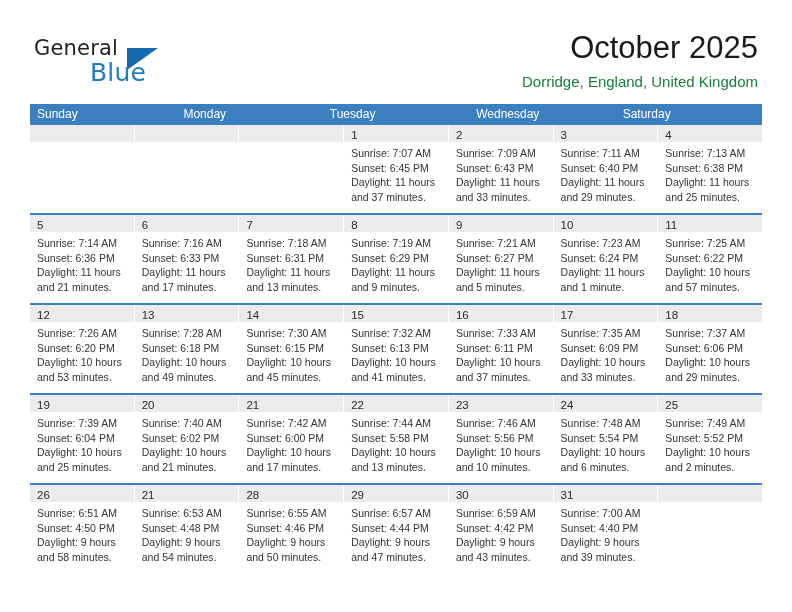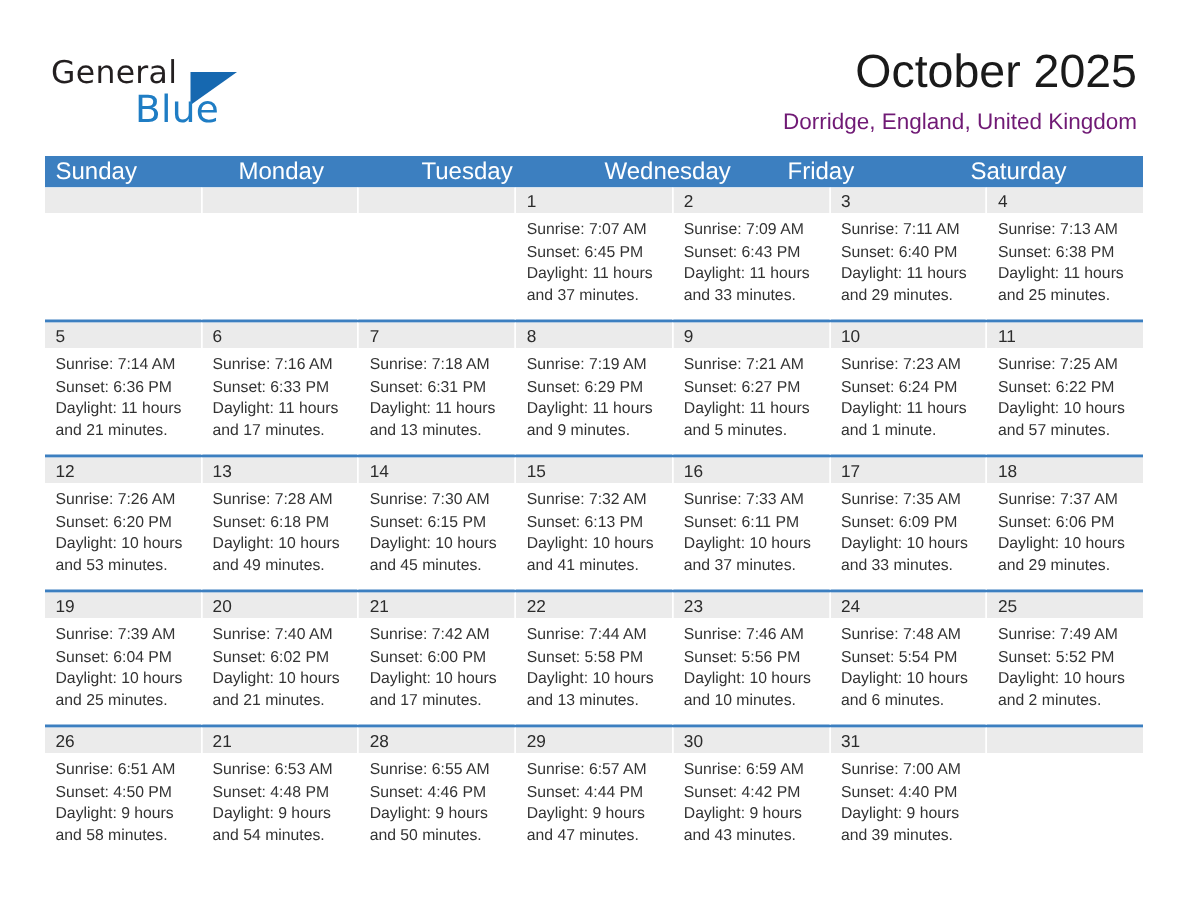--- a/index.html
+++ b/index.html
@@ -71,42 +71,42 @@
   }
   .cal-title {
     font-size: 31px;
     color: #1a1a1a;
     line-height: 32px;
     font-weight: normal;
     white-space: nowrap;
   }
   .cal-subtitle {
     font-size: 15px;
-    color: #701a75;
+    color: #15803d;
     line-height: 20px;
     margin-top: 8px;
     white-space: nowrap;
   }
 
   
   .calendar {
     position: absolute;
     left: 30px;
     top: 104px;
     width: 732px;
   }
   .weekdays {
     display: flex;
     background: #3c7fc0;
     height: 21px;
   }
   .weekday {
     flex: 1 1 0;
     color: #ffffff;
-    font-size: 16px;
+    font-size: 12px;
     line-height: 21px;
     padding-left: 7px;
     box-sizing: border-box;
     white-space: nowrap;
   }
   .week-row {
     display: flex;
     border-top: 2px solid #3c7fc0;
     height: 88px;
     background: #ffffff;
@@ -166,21 +166,20 @@
     </div>
   </div>
 
   <div class="calendar">
 
     <div class="weekdays">
       <div class="weekday">Sunday</div>
       <div class="weekday">Monday</div>
       <div class="weekday">Tuesday</div>
       <div class="weekday">Wednesday</div>
-      <div class="weekday">Friday</div>
       <div class="weekday">Saturday</div>
     </div>
 
     <div class="week-row first">
       <div class="day-cell empty">
         <div class="day-num-band"><span class="day-num"></span></div>
         <div class="day-body">
           <div class="day-line"></div>
           <div class="day-line"></div>
           <div class="day-line"></div>

